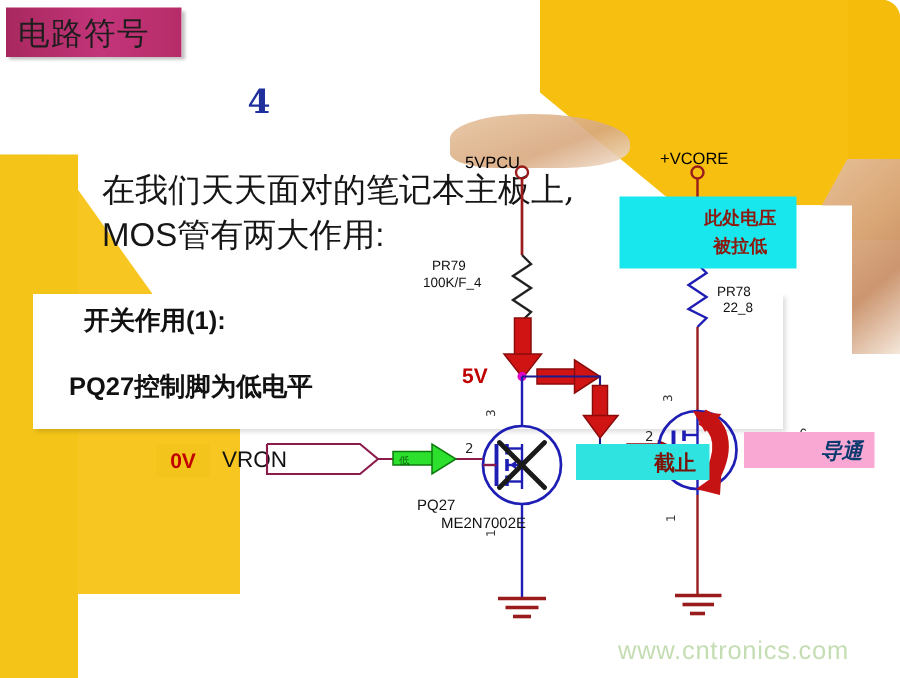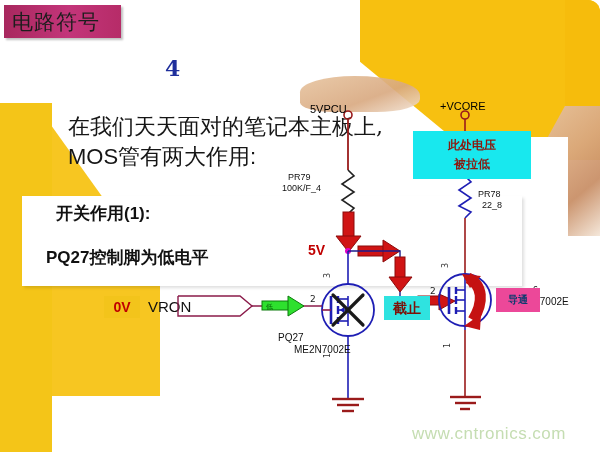--- a/index.html
+++ b/index.html
@@ -201,44 +201,46 @@
   }
 
   
   .cyan-box {
     position: absolute;
     background: #18e8ee;
     color: #8b1a10;
     font-weight: bold;
     text-align: center;
     white-space: nowrap;
+    padding-left: 43px;
   }
   .cyan-big {
     left: 413px; top: 131px;
     width: 118px; height: 48px;
     font-size: 12px;
     padding-top: 5px;
     box-sizing: border-box;
     line-height: 19px;
   }
   .cyan-off {
     left: 384px; top: 296px;
     width: 46px; height: 24px;
     font-size: 14px;
     line-height: 24px;
     background: #2fe3e0;
     color: #7d1208;
   }
   .cyan-on {
     left: 496px; top: 288px;
     width: 44px; height: 24px;
-    font-size: 10px;
+    font-size: 14px;
     line-height: 24px;
-    background: #ec4899;
+    background: #f9a8d4;
     color: #0a3a6e;
+    font-style: italic;
   }
 
   
   .watermark {
     position: absolute;
     left: 412px; top: 424px;
     color: #c5ddb2;
     font-size: 17px;
     letter-spacing: 0.5px;
     white-space: nowrap;

